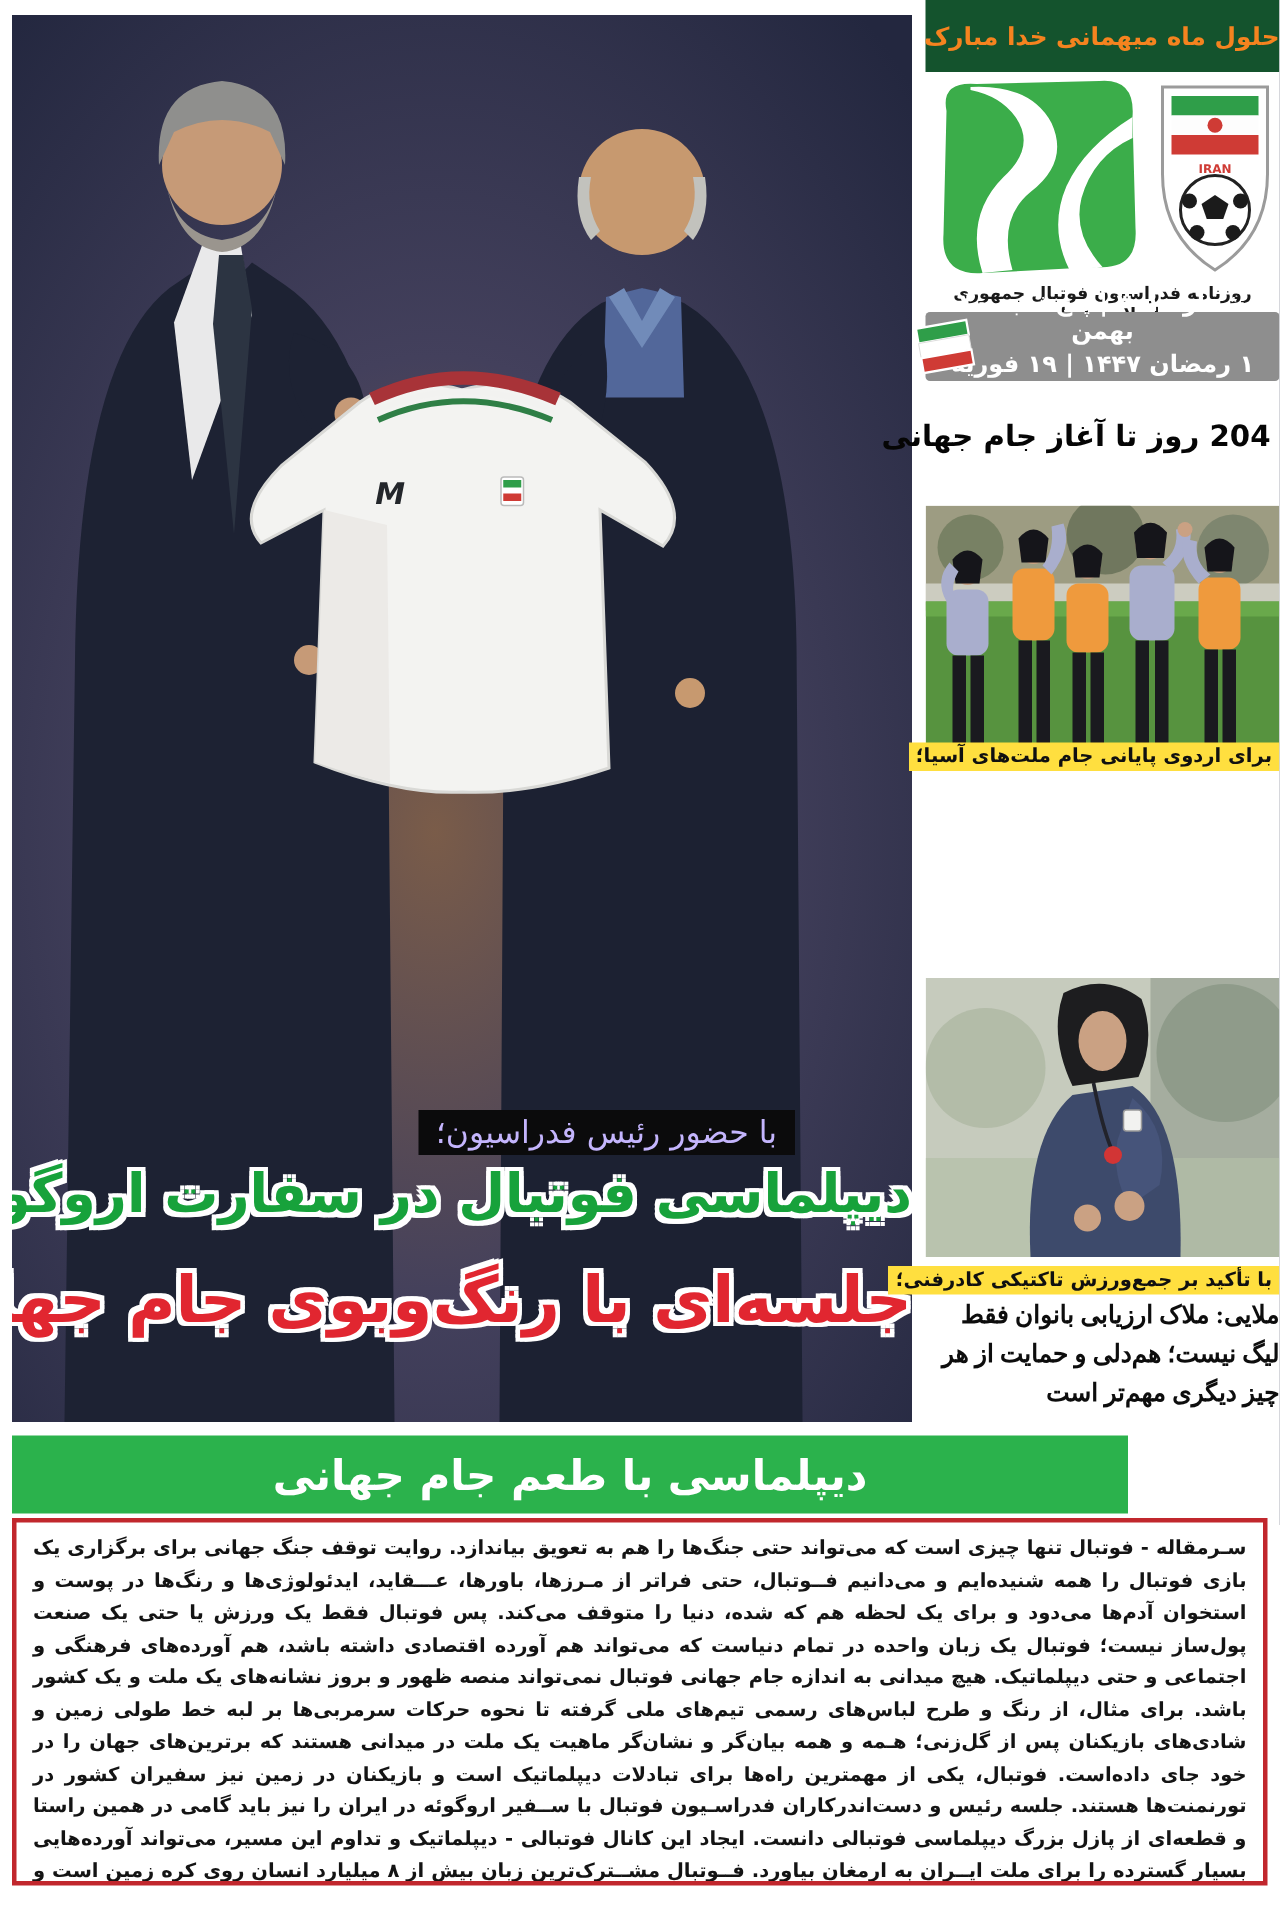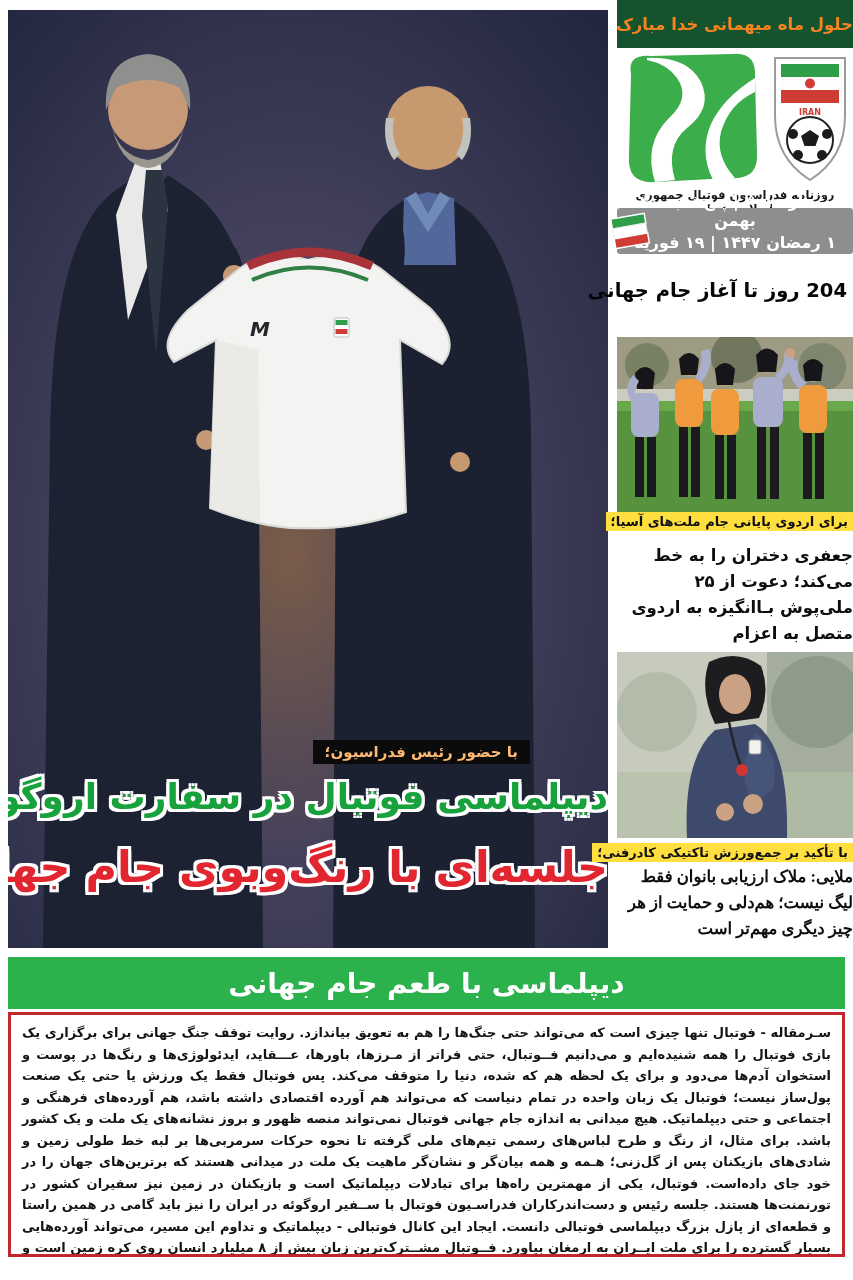--- a/index.html
+++ b/index.html
@@ -1,22 +1,22 @@
 <!DOCTYPE html>
 <html lang="fa" dir="rtl"><head>
 <meta charset="utf-8">
 <style>
   html,body{margin:0;padding:0;background:#fff;}
   #page{position:relative;width:853px;height:1280px;background:#fff;overflow:hidden;
         font-family:"DejaVu Sans",sans-serif;direction:rtl;}
   
   .main-photo{position:absolute;left:8px;top:10px;width:600px;height:938px;overflow:hidden;background:#262b47;}
   .main-photo svg{display:block;}
-  .ov-kicker{position:absolute;top:730px;right:78px;background:#0b0b0c;color:#fdba74;
-             font-size:15px;font-weight:bold;padding:3px 12px;white-space:nowrap;}
+  .ov-kicker{position:absolute;top:730px;right:78px;background:#0b0b0c;color:#c4b5fd;
+             font-size:21px;font-weight:normal;padding:3px 12px;white-space:nowrap;}
   .ov-line{position:absolute;left:0;width:100%;text-align:center;font-weight:bold;white-space:nowrap;
            text-shadow:-3px -3px 0 #fff,3px -3px 0 #fff,-3px 3px 0 #fff,3px 3px 0 #fff,
                         0 -3px 0 #fff,0 3px 0 #fff,-3px 0 0 #fff,3px 0 0 #fff;}
   .ov-green{top:766px;font-size:36px;color:#17a23b;}
   .ov-red{top:832px;font-size:43px;color:#e12630;}
   
   .banner{position:absolute;left:617px;top:0;width:236px;height:48px;background:#14532d;
           display:flex;align-items:center;justify-content:flex-start;}
   .banner span{color:#f5831f;font-size:16.5px;font-weight:bold;white-space:nowrap;}
   .logos{position:absolute;left:617px;top:52px;width:236px;height:134px;}
@@ -26,28 +26,28 @@
             border-radius:3px;color:#fff;font-weight:bold;font-size:16px;text-align:center;
             display:flex;flex-direction:column;justify-content:center;gap:3px;}
   .date-flag{position:absolute;left:-8px;top:3px;}
   .countdown{position:absolute;left:617px;top:262px;width:236px;height:56px;
              display:flex;align-items:center;gap:6px;flex-direction:row;}
   .countdown .cd-text{flex:1;text-align:center;font-size:19.5px;font-weight:bold;color:#050505;white-space:nowrap;}
   .photo1{position:absolute;left:617px;top:337px;width:236px;height:176px;margin:0;overflow:hidden;}
   .photo2{position:absolute;left:617px;top:652px;width:236px;height:186px;margin:0;overflow:hidden;}
   .kicker{position:absolute;left:617px;width:236px;text-align:center;}
   .kicker mark{background:#ffdf3f;color:#101010;font-size:13px;font-weight:bold;padding:2px 5px;white-space:nowrap;}
-  .kicker1{top:511px;}
+  .kicker1{top:493px;}
   .kicker2{top:842px;}
   .colhead{position:absolute;left:617px;width:236px;margin:0;text-align:right;
            font-size:16.5px;font-weight:bold;color:#0d0d0d;line-height:1.58;}
   .headline1{top:543px;}
   .headline2{top:864px;font-family:Liberation Serif, serif;}
   
-  .ed-bar{position:absolute;left:8px;top:957px;width:837px;height:52px;background:#2bb24c;
+  .ed-bar{position:absolute;left:8px;top:957px;width:744px;height:52px;background:#2bb24c;
           display:flex;align-items:center;justify-content:center;}
   .ed-bar h2{margin:0;color:#fff;font-size:28px;font-weight:bold;}
   .ed-body{position:absolute;left:8px;top:1012px;width:837px;height:245px;box-sizing:border-box;
            border:3px solid #c1272d;background:#fff;padding:7px 11px;overflow:hidden;}
   .ed-body p{margin:0;font-size:13px;line-height:21.5px;font-weight:bold;color:#141414;
              text-align:justify;direction:rtl;}
 </style>
 </head>
 <body>
 
@@ -223,21 +223,20 @@
             <rect x="198" y="96" width="9" height="66" fill="#1a1a1f"></rect>
             <path d="M182,52 q-14,-16 -10,-30 l9,2 q-2,14 9,22 Z" fill="#a9aecd"></path>
           </g>
       </g>
     </svg>
   </figure>
 
   <div class="kicker kicker1">
     <mark>برای اردوی پایانی جام ملت‌های آسیا؛</mark>
   </div>
-  <h3 class="colhead headline1">جعفری دختران را به خط می‌کند؛ دعوت از ۲۵ ملی‌پوش بـاانگیزه به اردوی متصل به اعزام</h3>
 
   <figure class="photo2">
     <svg width="236" height="186" viewBox="0 0 236 186">
       <rect width="236" height="186" fill="#c6cbbd"></rect>
       <circle cx="40" cy="60" r="40" fill="#aeb8a3" opacity="0.8"></circle>
       <circle cx="200" cy="50" r="46" fill="#8d9b88" opacity="0.7"></circle>
       <rect x="150" y="0" width="86" height="186" fill="#7d8a7a" opacity="0.45"></rect>
       <rect y="120" width="236" height="66" fill="#b3bfa8" opacity="0.7"></rect>
       <g>
         <path d="M92,10 q28,-14 52,4 q10,26 -2,52 l-44,6 q-16,-34 -6,-62 Z" fill="#1d1d1f"></path>

